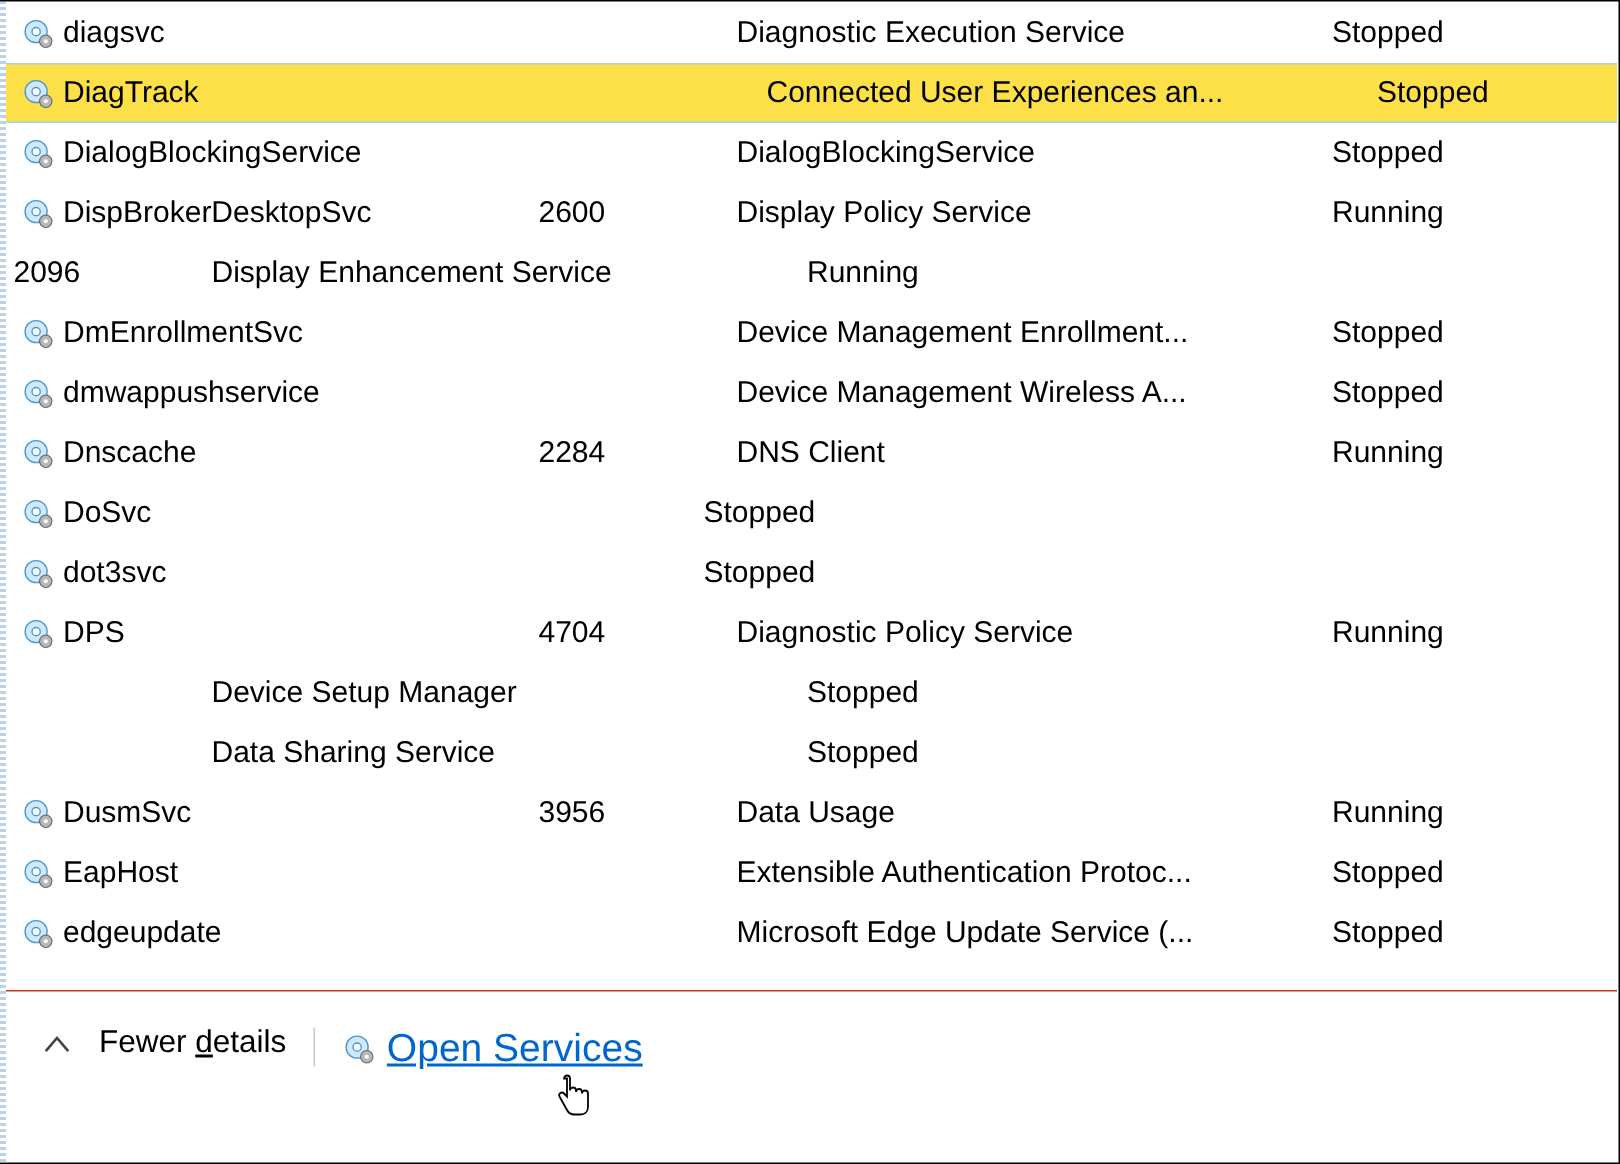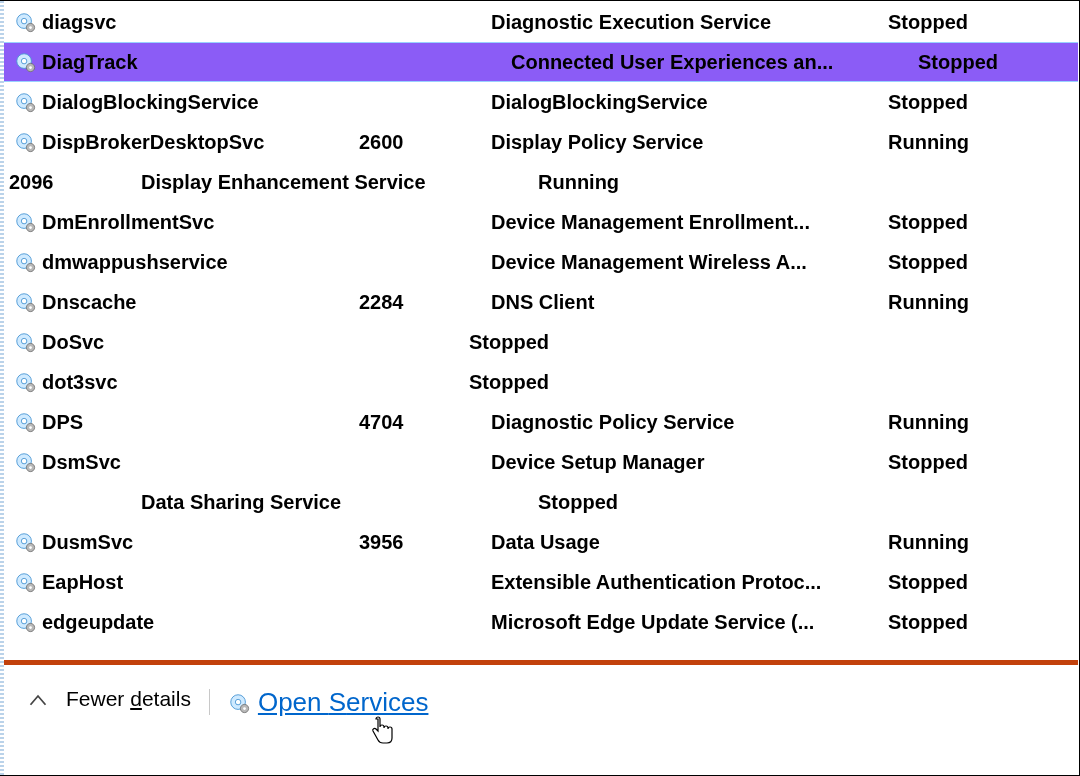--- a/index.html
+++ b/index.html
@@ -26,50 +26,50 @@
       width: 4px;
       background: repeating-linear-gradient(
         to bottom,
         #1a6bb8 0 2px,
         #fff 2px 4px
       );
       opacity: 0.3;
     }
     .table {
       position: absolute;
-      left: 4px; right: 1px; top: 1px; font-weight: bold;
+      left: 4px; right: 1px; top: 1px;
     }
     .row {
       display: flex;
       align-items: center;
       height: 40px;
       padding-left: 10px;
       white-space: nowrap;
       overflow: hidden;
     }
     .row.selected {
-      background: #8b5cf6;
+      background: #fde047;
       border-top: 1px solid #99d1ff;
       border-bottom: 1px solid #99d1ff;
       gap: 10px;
     }
     .cell-name  { flex: 0 0 350px; display: flex; align-items: center; gap: 6px; overflow:hidden; }
     .cell-pid   { flex: 0 0 110px; text-align: left; margin-left:-5px; }
     .cell-desc  { flex: 0 0 399px; overflow: hidden; text-overflow: clip; padding-left:2px;margin-left:20px;}
     .cell-status{ flex: 1; }
     .gear-icon {
       width: 22px; height: 22px; flex: 0 0 22px;
       position: relative;
     }
     .gear-icon svg { width: 22px; height: 22px; }
     .footer {
       position: absolute;
       left: 4px; right: 1px; bottom: 1px;
       height: 114px;
-      border-top: 5px solid #c2410c;
+      border-top: 1px solid #c2410c;
       display: flex;
       align-items: flex-start;
       gap: 18px;
       padding: 22px 22px 0 24px;
     }
     .chevron {
       width: 20px; height: 20px;
       display: flex; align-items: center; justify-content: center;
       margin-top: 4px;
     }
@@ -241,29 +241,20 @@
               <circle cx="18" cy="18" r="4.5" fill="#b8b8b8" stroke="#666" stroke-width="0.8"></circle>
               <circle cx="18" cy="18" r="1.5" fill="#fff"></circle>
             </svg></span>
           <span>DPS</span>
         </div>
         <div class="cell-pid">4704</div>
         <div class="cell-desc">Diagnostic Policy Service</div>
         <div class="cell-status">Running</div>
       </div>
       <div class="row">
-        <div class="cell-name">
-          <span class="gear-icon"><svg viewBox="0 0 24 24">
-              <circle cx="11" cy="11" r="8" fill="#cfeaff" stroke="#4a97d4" stroke-width="1"></circle>
-              <circle cx="11" cy="11" r="3" fill="#fff" stroke="#4a97d4" stroke-width="1"></circle>
-              <circle cx="18" cy="18" r="4.5" fill="#b8b8b8" stroke="#666" stroke-width="0.8"></circle>
-              <circle cx="18" cy="18" r="1.5" fill="#fff"></circle>
-            </svg></span>
-          <span>DsmSvc</span>
-        </div>
         <div class="cell-pid"></div>
         <div class="cell-desc">Device Setup Manager</div>
         <div class="cell-status">Stopped</div>
       </div>
       <div class="row">
         <div class="cell-pid"></div>
         <div class="cell-desc">Data Sharing Service</div>
         <div class="cell-status">Stopped</div>
       </div>
       <div class="row">

